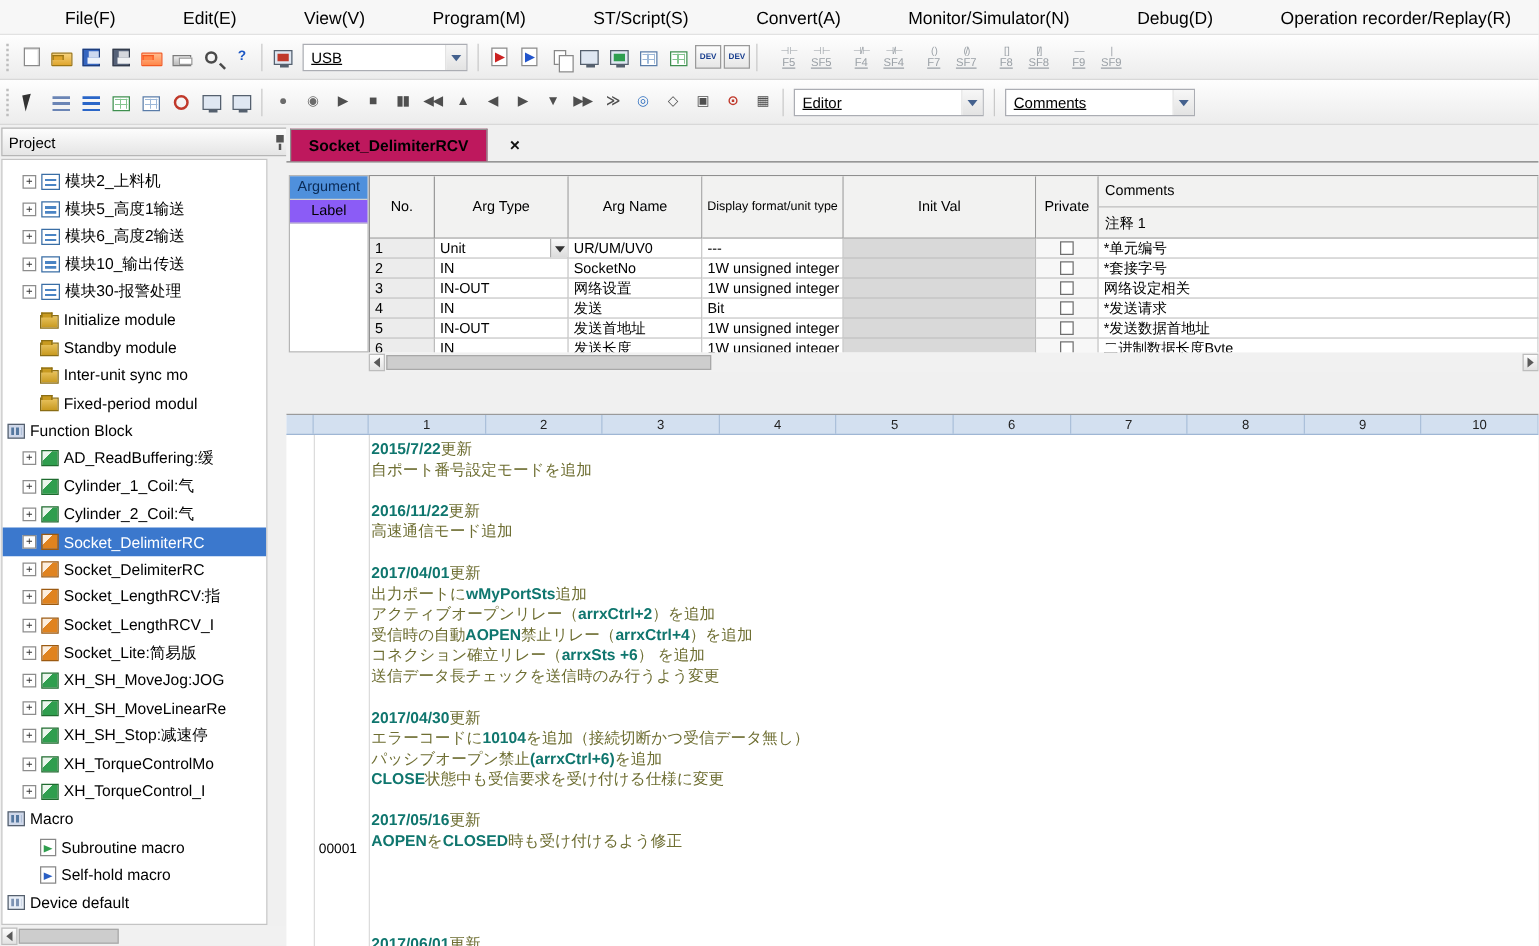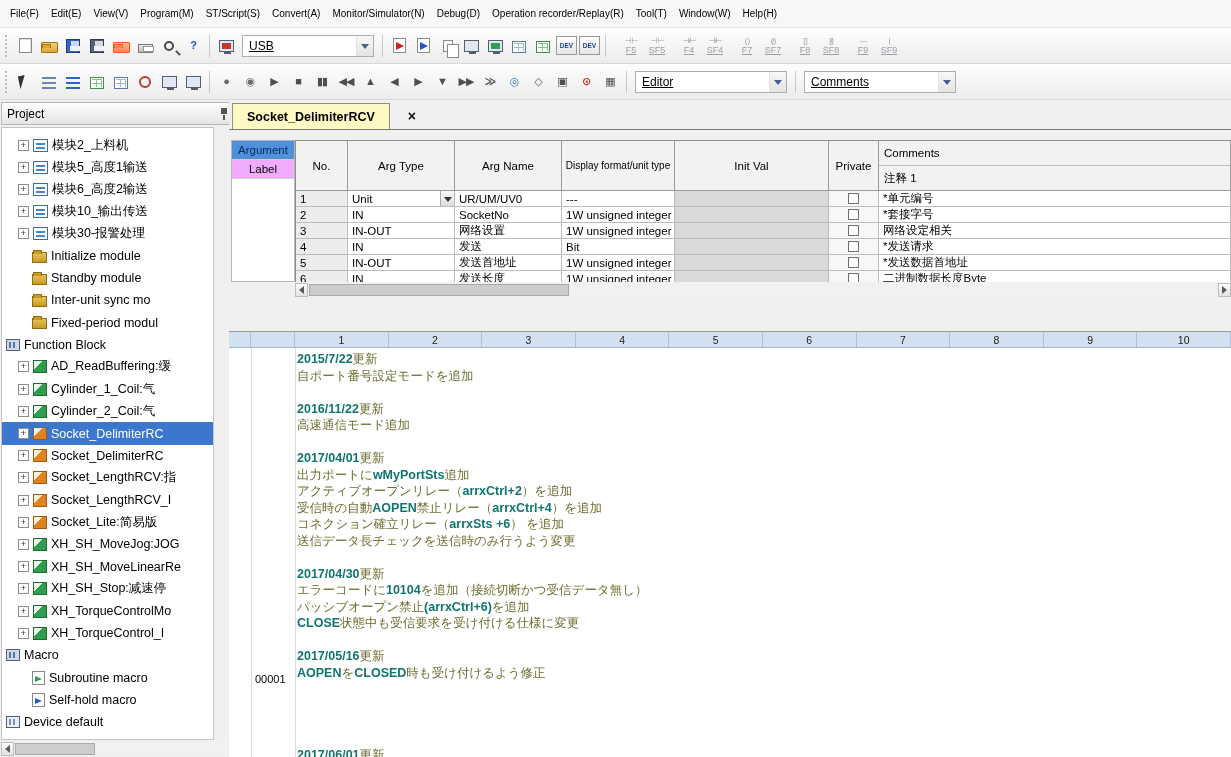--- a/index.html
+++ b/index.html
@@ -2,21 +2,21 @@
 <html><head>
 <meta charset="utf-8">
 <style>
 *{box-sizing:border-box;margin:0;padding:0;}
 html,body{width:1231px;height:757px;}
 body{font-family:"Liberation Sans","DejaVu Sans",sans-serif;font-size:12px;color:#000;background:#f0f0f0;overflow:hidden;}
 #app{position:absolute;left:0;top:0;width:1231px;height:757px;background:#f0f0f0;overflow:hidden;}
 
 
 #menubar{position:absolute;left:0;top:0;width:100%;height:28px;background:#f7f7f7;border-bottom:1px solid #e2e2e2;display:flex;align-items:center;padding-left:4px;overflow:hidden;}
-.menu-item{padding:5px 6px;font-size:10px;white-space:nowrap;cursor:default;}
+.menu-item{padding:5px 6px;font-size:14px;white-space:nowrap;cursor:default;margin-left:42px;}
 
 
 .toolbar{position:absolute;left:0;width:100%;height:36px;background:linear-gradient(#fefefe,#ececec);border-bottom:1px solid #d8d8d8;display:flex;align-items:center;padding:0 2px;overflow:hidden;}
 #toolbar1{top:28px;}
 #toolbar2{top:64px;}
 .gripper{width:5px;height:22px;margin:0 3px;border-left:2px dotted #bdbdbd;}
 .tbgroup{display:flex;align-items:center;}
 .sep{width:1px;height:22px;background:#c9c9c9;margin:0 4px;flex:none;}
 .tbtn{min-width:24px;height:24px;display:flex;align-items:center;justify-content:center;border:1px solid transparent;border-radius:2px;}
 .tbtn .glyph{font-size:11px;line-height:1;font-weight:bold;letter-spacing:-1px;white-space:nowrap;}
@@ -108,24 +108,24 @@
 #proj-vscroll{position:absolute;right:1px;top:27px;width:14px;bottom:17px;background:#f1f1f1;display:flex;flex-direction:column;align-items:center;}
 #proj-vscroll .vthumb{width:13px;height:110px;background:#cdcdcd;border:1px solid #a8a8a8;margin-top:1px;}
 #proj-vscroll .fill{flex:1;}
 #proj-hscroll{position:absolute;left:1px;right:1px;bottom:1px;height:15px;background:#f1f1f1;display:flex;align-items:center;}
 .hthumb{height:12px;width:80px;background:#cdcdcd;border:1px solid #a8a8a8;margin:0 1px;}
 .hfill{flex:1;}
 
 
 #main{position:absolute;left:229px;top:100px;right:0;bottom:0;background:#f0f0f0;overflow:hidden;}
 #tabstrip{position:absolute;left:0;top:0;right:0;height:30px;border-bottom:1px solid #7a7a7a;display:flex;align-items:flex-end;padding-left:3px;background:#f0f0f0;}
-#doc-tab{height:26px;background:#fef9c3;border:1px solid #8f8f8f;border-bottom:none;display:flex;align-items:center;padding:0 14px;font-weight:bold;font-size:12.5px;}
+#doc-tab{height:26px;background:#be185d;border:1px solid #8f8f8f;border-bottom:none;display:flex;align-items:center;padding:0 14px;font-weight:bold;font-size:12.5px;}
 #tab-close{margin:0 0 7px 18px;font-weight:bold;font-size:14px;line-height:12px;color:#111;}
 #sidetabs{position:absolute;left:2px;top:40px;width:64px;height:142px;background:#fff;border:1px solid #b5b5b5;}
-.sidetab{height:19px;display:flex;align-items:center;justify-content:center;font-size:11.5px;border-bottom:1px solid #cfcfcf;background:#f0abfc;}
+.sidetab{height:19px;display:flex;align-items:center;justify-content:center;font-size:11.5px;border-bottom:1px solid #cfcfcf;background:#8b5cf6;}
 .sidetab.active{background:#4f90dc;color:#0a2a55;}
 
 #argtable{position:absolute;left:66px;top:40px;right:0;height:142px;overflow:hidden;background:#fff;border-top:1px solid #8f8f8f;border-left:1px solid #8f8f8f;}
 .thead{display:flex;height:50px;}
 .th{flex:none;border-right:1px solid #9b9b9b;border-bottom:1px solid #9b9b9b;background:#f2f2f1;display:flex;align-items:center;justify-content:center;font-size:11.5px;text-align:center;overflow:hidden;}
 .th.small{font-size:10px;}
 .th-comments{flex-direction:column;align-items:stretch;justify-content:flex-start;text-align:left;}
 .th-comments .t1{height:25px;display:flex;align-items:center;padding-left:5px;border-bottom:1px solid #bdbdbd;}
 .th-comments .t2{flex:1;display:flex;align-items:center;padding-left:5px;}
 .trw{display:flex;height:16px;}

